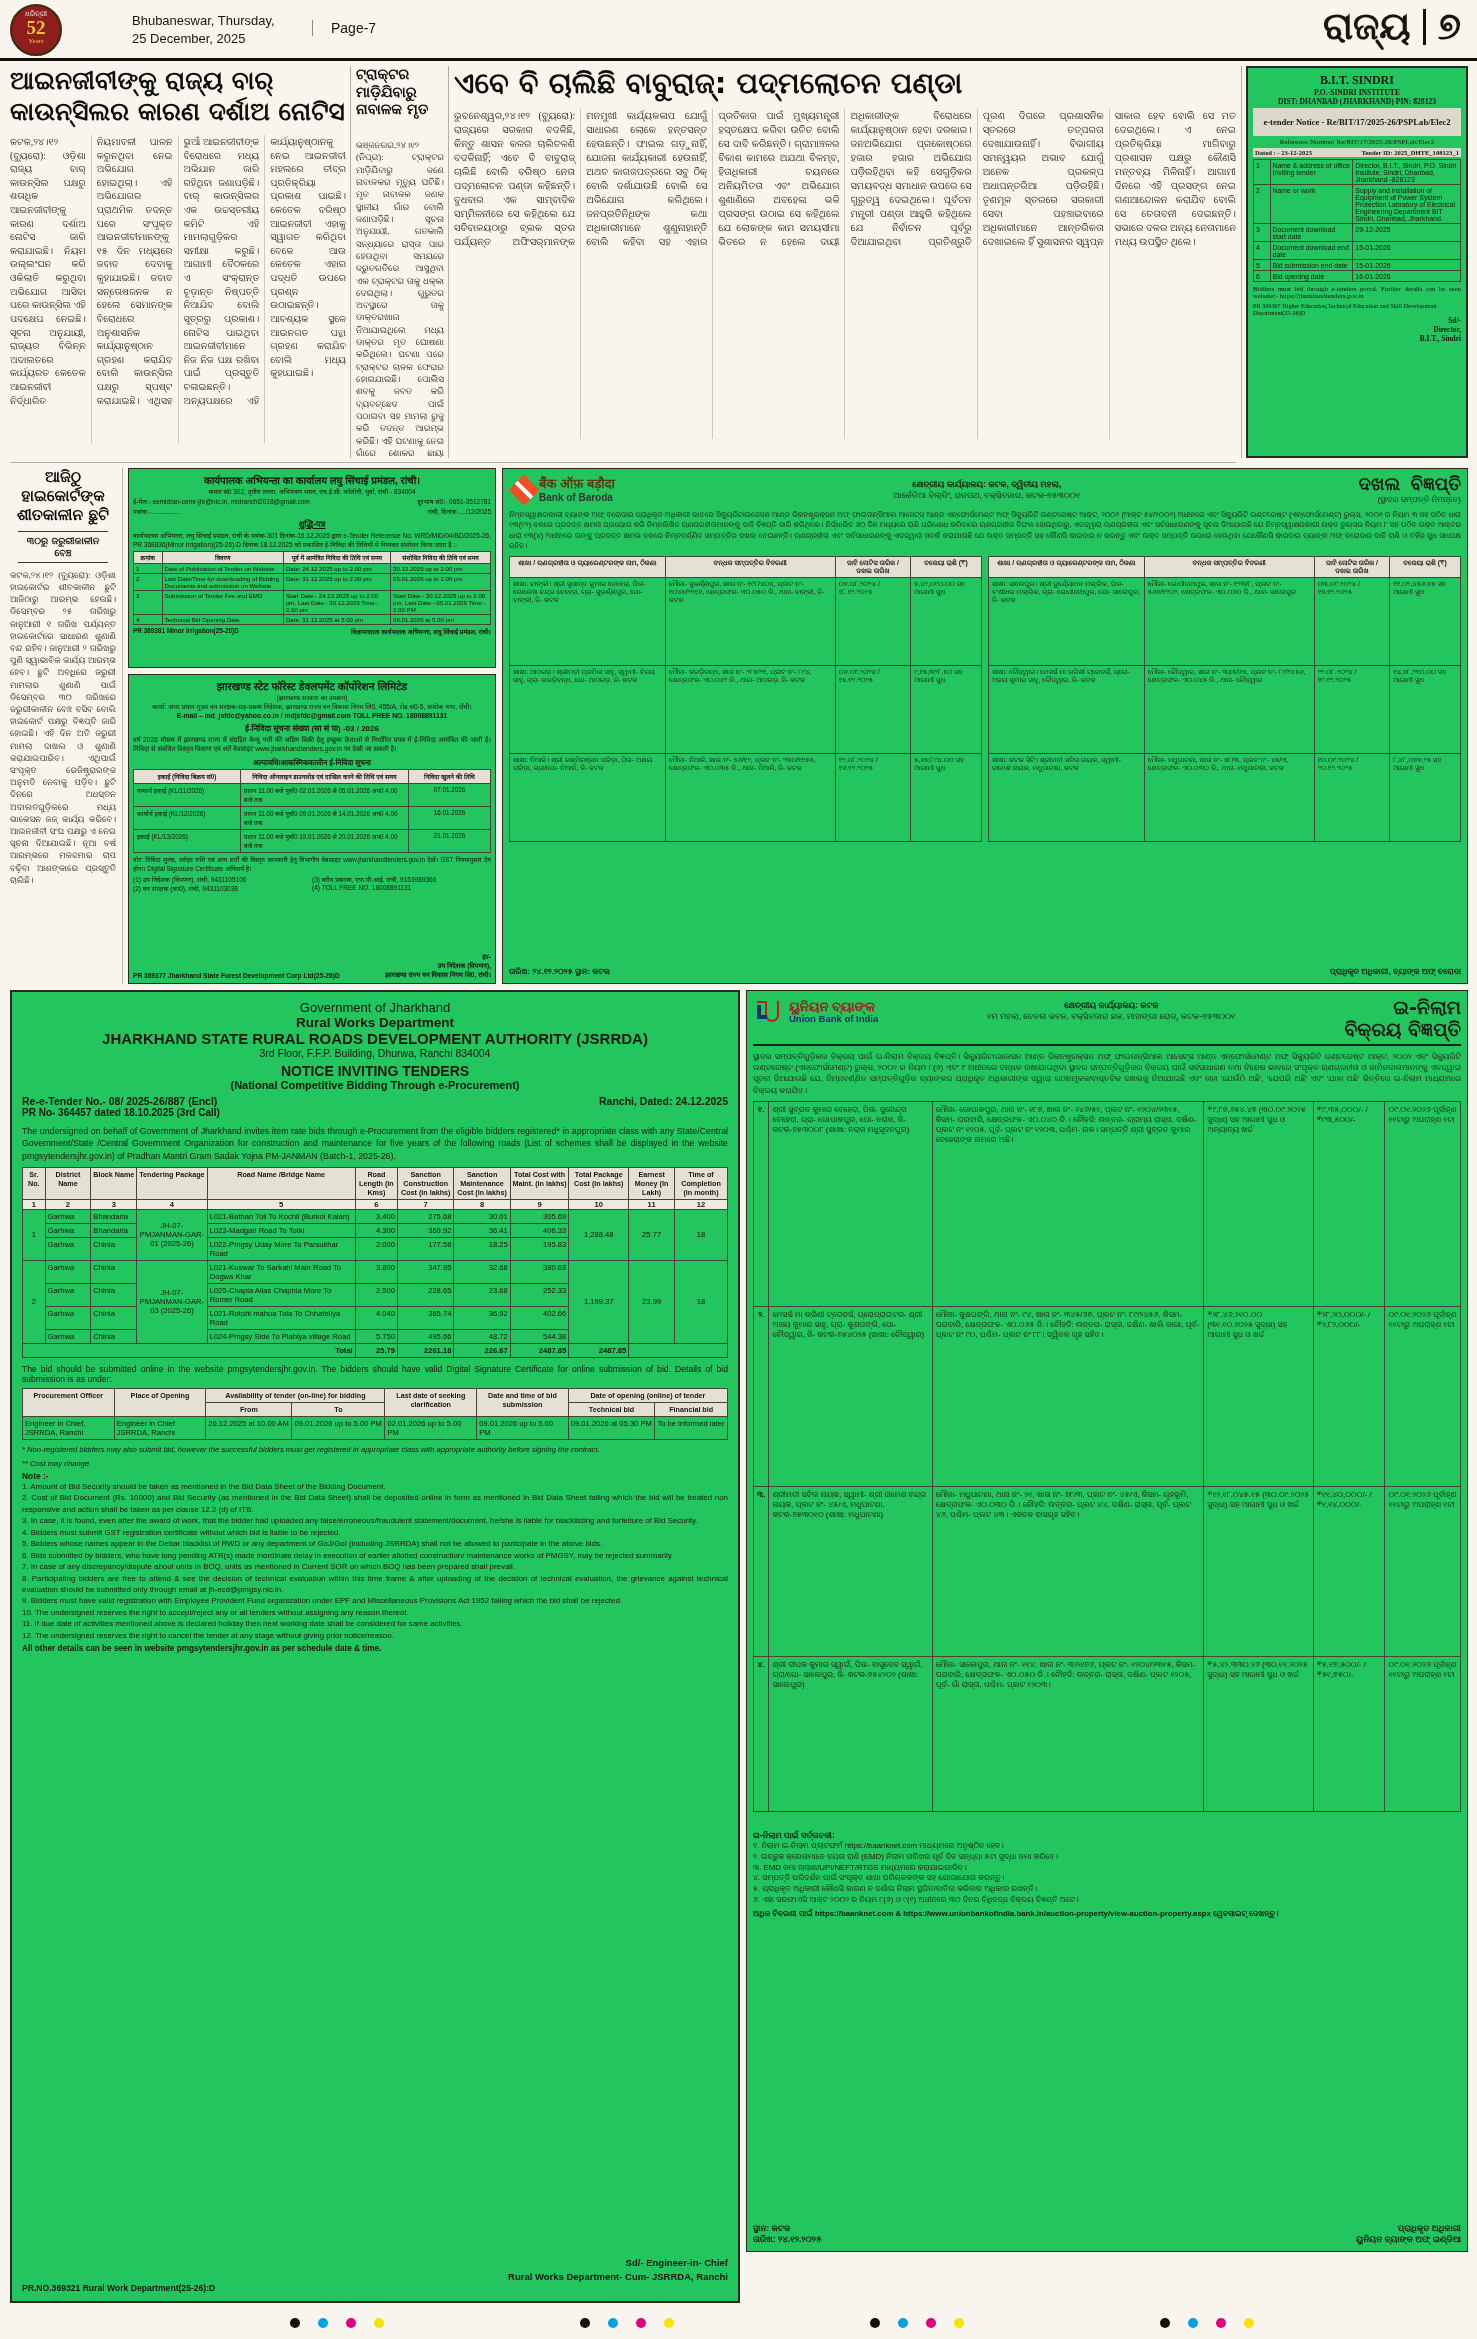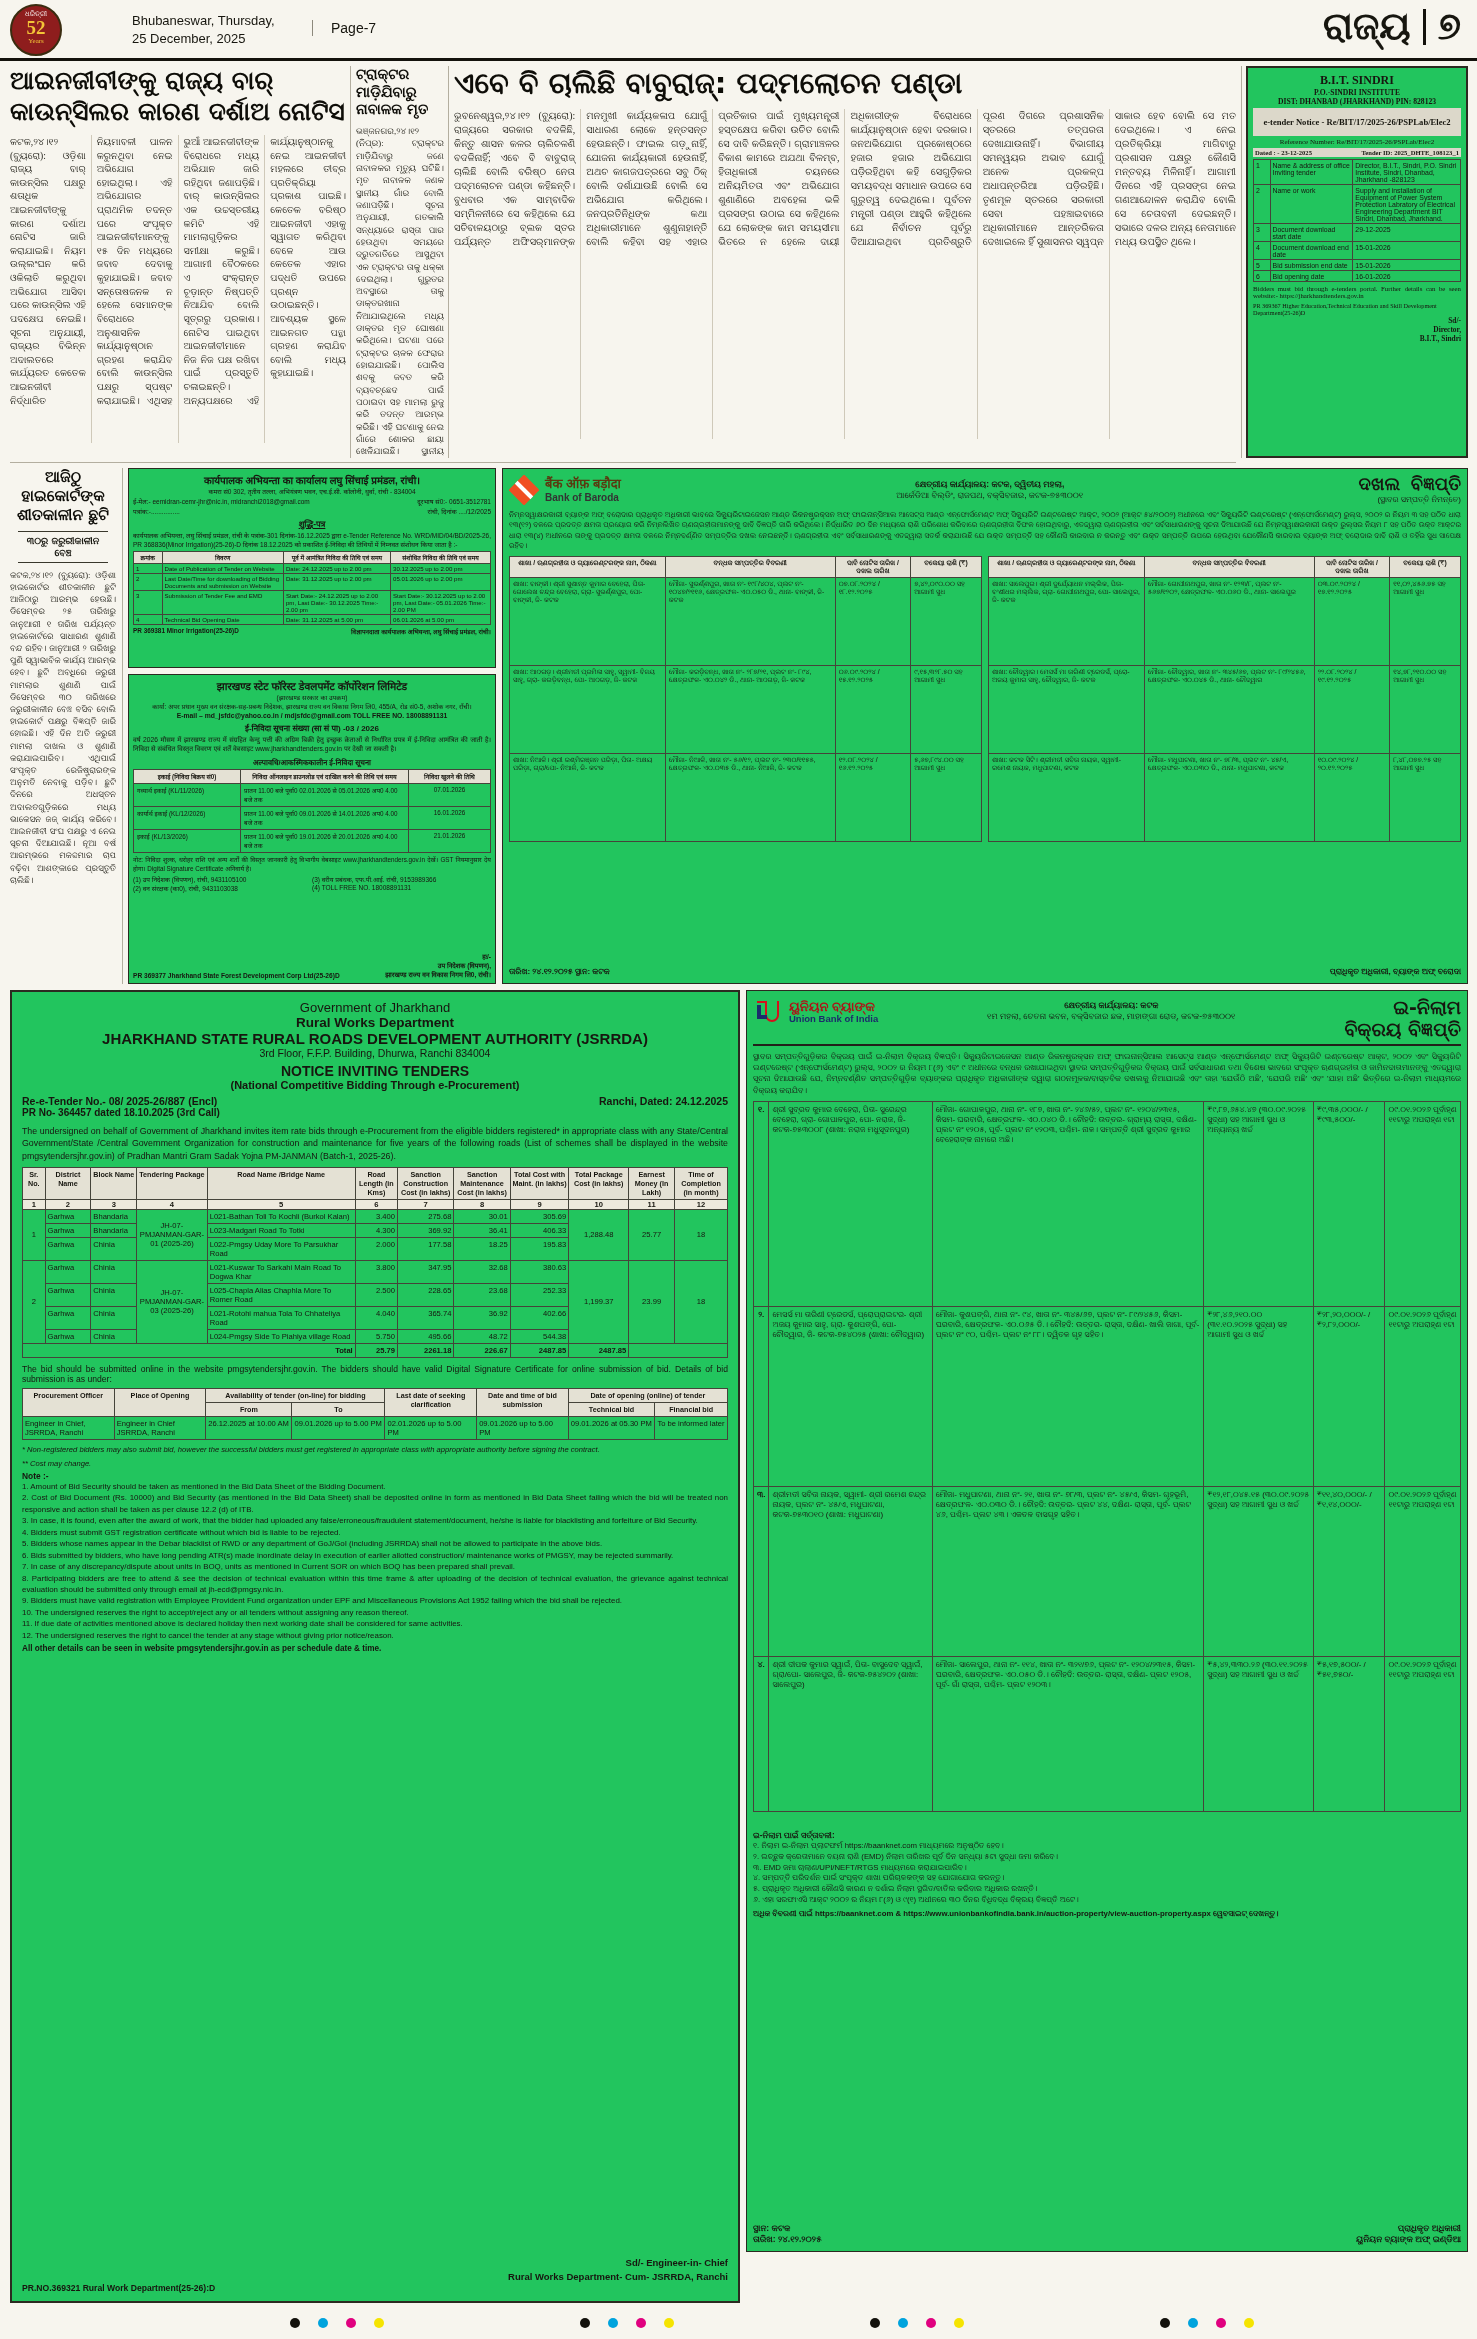--- a/index.html
+++ b/index.html
@@ -23,21 +23,21 @@
   .mh-num{font-size:38px;font-weight:bold}
   
   .headline{font-weight:bold;color:#0e0d08;font-family:"DejaVu Sans",sans-serif;line-height:1.22}
   .body-text{color:#201f17;text-align:justify}
   .cols4{column-count:4;column-gap:11px;column-rule:1px solid #cfc9b9}
   .cols6{column-count:6;column-gap:11px;column-rule:1px solid #cfc9b9}
   #a1{left:10px;top:66px;width:336px;height:392px}
   #a1 .headline{font-size:25px;margin-bottom:8px}
   #a1 .body-text{font-size:9.6px;line-height:1.42;height:308px}
   #a2{left:356px;top:66px;width:88px;height:392px}
-  #a2 .headline{font-size:14.5px;margin-bottom:6px}
+  #a2 .headline{font-size:14.5px;margin-bottom:20px}
   #a2 .body-text{font-size:8.8px;line-height:1.4;height:320px}
   #a3{left:454px;top:66px;width:782px;height:392px}
   #a3 .headline{font-size:29px;margin-bottom:8px}
   #a3 .body-text{font-size:9.8px;line-height:1.42;height:330px}
   #hc{left:10px;top:468px;width:106px;height:516px}
   #hc .headline{font-size:15.5px}
   #hc .sub{font-size:9.5px;font-weight:bold;text-align:center;border-top:1px solid #3a382c;border-bottom:1px solid #3a382c;padding:3px 0;margin:6px 8px;font-family:"DejaVu Sans",sans-serif}
   #hc .body-text{font-size:8.6px;line-height:1.42;height:400px}
   
   .box{position:absolute;border:1px solid #2b2a20;background:#22c55e;overflow:hidden}
@@ -74,21 +74,21 @@
   #for .no{font-size:8px;font-weight:bold;text-align:center;margin:2px 0}
   #for .para{font-size:6.7px;text-align:justify;margin-bottom:2px}
   #for .sh{font-size:7.4px;font-weight:bold;text-align:center;margin:2px 0}
   #for table{font-size:6.3px}
   #for .note{font-size:6.3px;text-align:justify;margin-top:2px}
   #for .cts{display:grid;grid-template-columns:1fr 1fr;font-size:6.5px;margin-top:2px}
   #for .foot{display:flex;justify-content:space-between;align-items:flex-end;font-size:6.6px;font-weight:bold;margin-top:auto}
   
   #bob{left:502px;top:468px;width:966px;height:516px;padding:6px;font-family:"Liberation Sans",sans-serif;display:flex;flex-direction:column}
   #bob .hd{display:flex;justify-content:space-between;align-items:flex-start}
-  #bob .brand{display:flex;gap:6px;align-items:center}
+  #bob .brand{display:flex;gap:0;align-items:center}
   #bob .bname{font-size:13px;font-weight:bold;color:#5a3a10;line-height:1.1}
   #bob .bname small{display:block;font-size:10px;color:#333}
   #bob .addr{font-size:8.4px;text-align:center;line-height:1.35;padding-top:4px}
   #bob .title{font-size:18px;font-weight:bold;text-align:left;font-family:Liberation Mono, monospace}
   #bob .tsub{font-size:8px;text-align:right}
   #bob .para{font-size:7.4px;text-align:justify;line-height:1.4;margin:5px 0}
   #bob .grids{display:flex;gap:6px}
   #bob table{font-size:6.8px}
   #bob th{font-size:6.8px}
   #bob td{height:88px}

